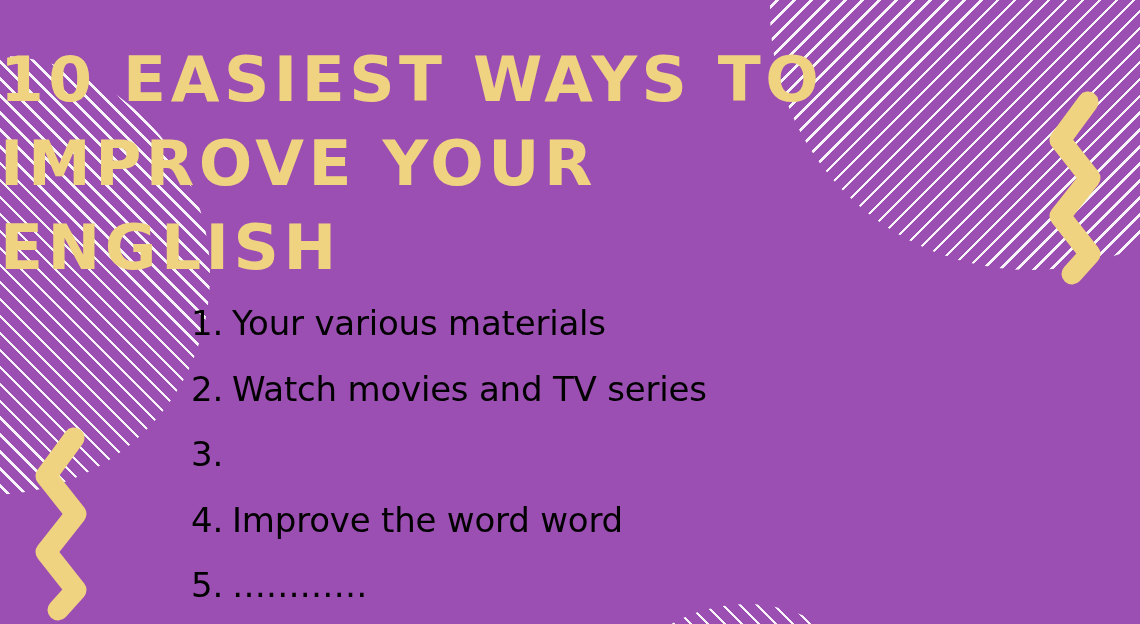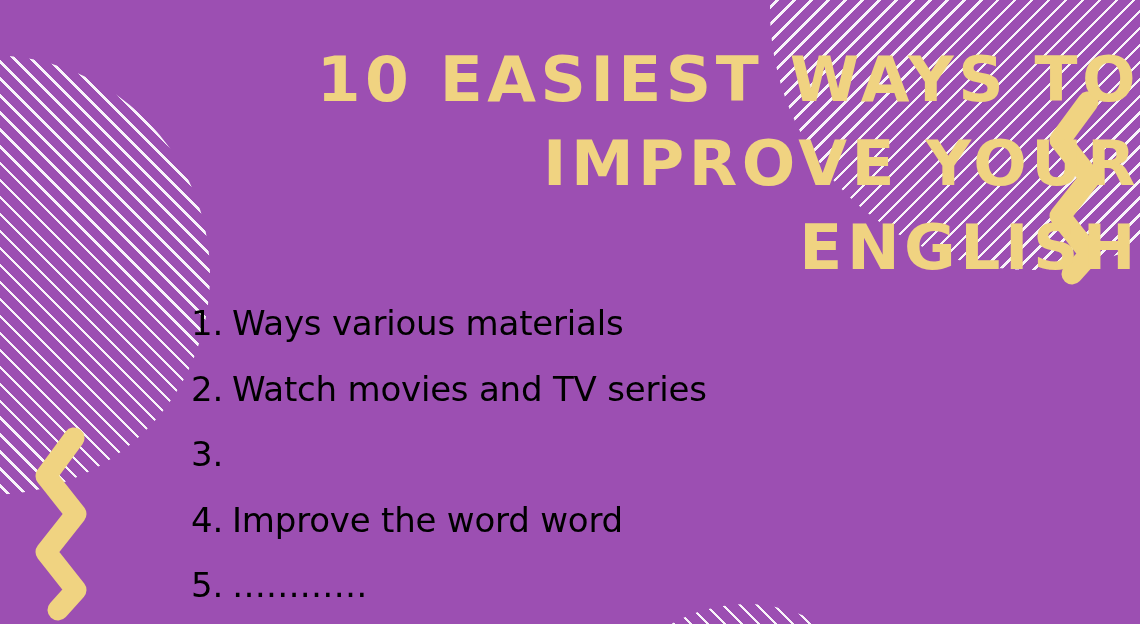--- a/index.html
+++ b/index.html
@@ -85,21 +85,21 @@
     z-index: 5;
     width: 100%;
     height: 100%;
   }
 
   #title {
     position: absolute;
     left: 0;
     top: -4px;
     width: 1140px;
-    text-align: right;
+    text-align: left;
     color: #f0d381;
     font-weight: 700;
     font-size: 63px;
     line-height: 84px;
     letter-spacing: 4.5px;
     text-transform: uppercase;
     font-family: "DejaVu Sans", sans-serif;
     white-space: pre-line;
   }
 
@@ -152,21 +152,21 @@
 
   <div id="content">
 
     <h1 id="title">10 Easiest Ways to
 Improve Your
 English</h1>
 
     <ol id="tips-list">
       <li>
         <span class="li-marker">1.</span>
-        <span class="li-text">Ways various materials</span>
+        <span class="li-text">Your various materials</span>
       </li>
       <li>
         <span class="li-marker">2.</span>
         <span class="li-text">Watch movies and TV series</span>
       </li>
       <li>
         <span class="li-marker">3.</span>
       </li>
       <li>
         <span class="li-marker">4.</span>

